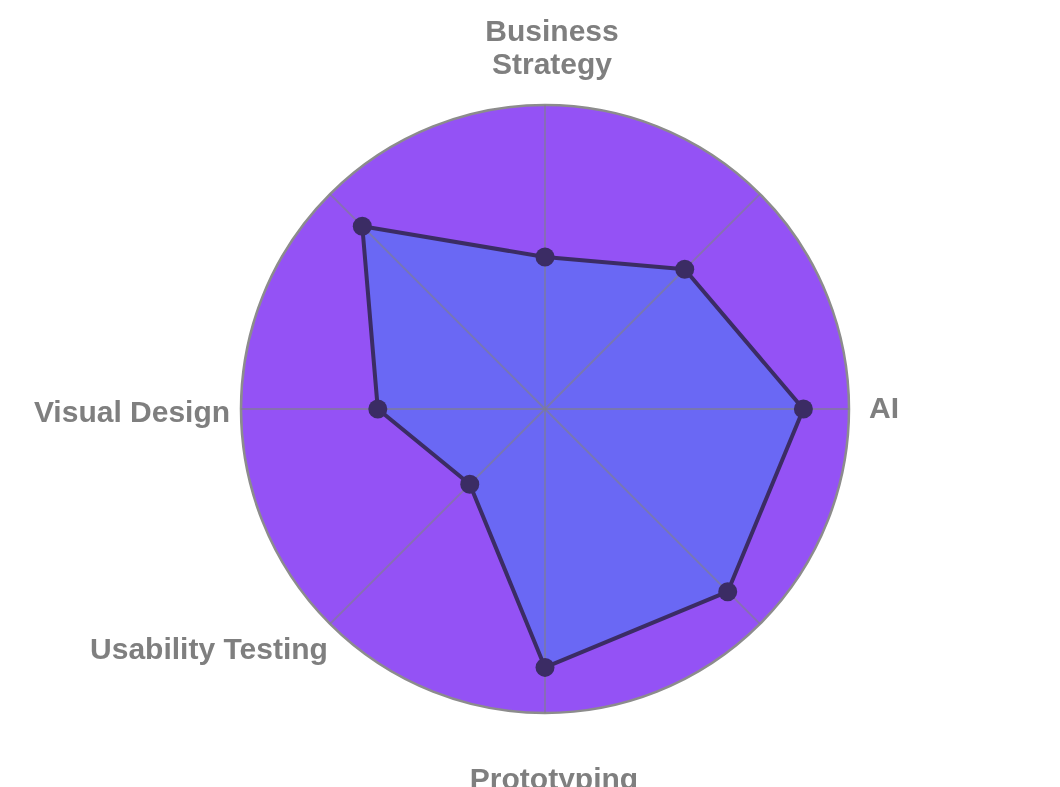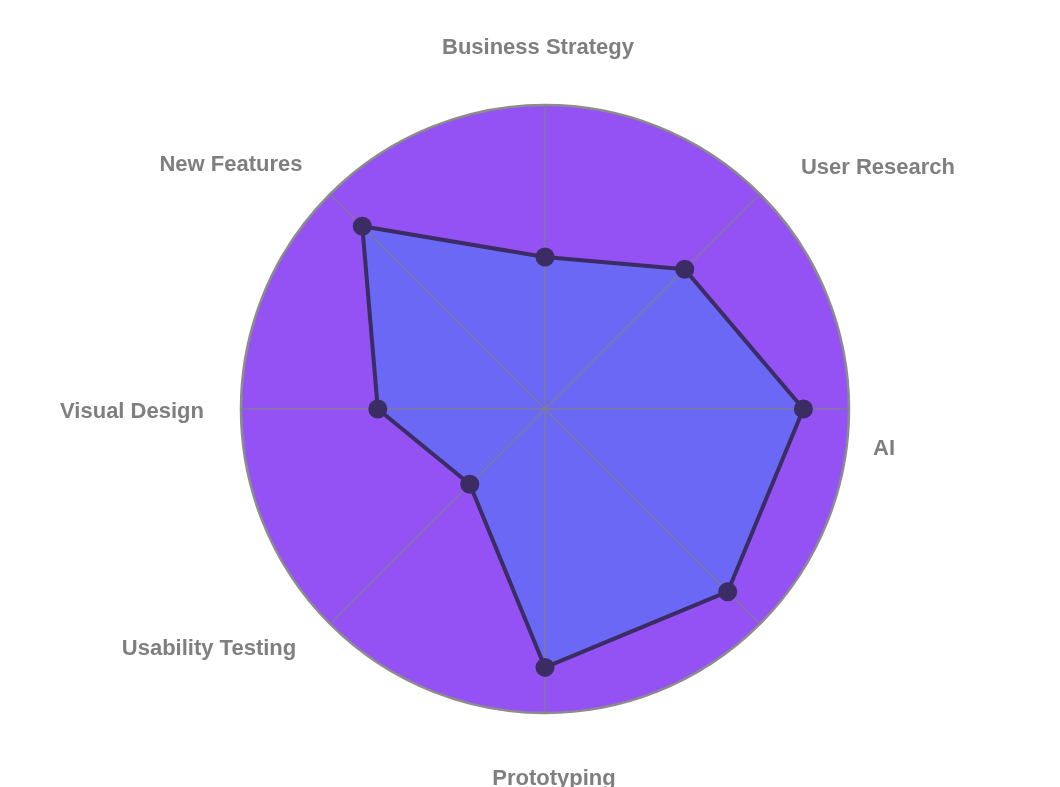--- a/index.html
+++ b/index.html
@@ -20,30 +20,31 @@
   .stage svg {
     position: absolute;
     left: 0;
     top: 0;
   }
   .axis-label {
     position: absolute;
     transform: translate(-50%, -50%);
     color: #7f7f7f;
     font-family: "Liberation Sans", sans-serif;
-    font-size: 22px;
+    font-size: 30px;
     font-weight: bold;
     white-space: nowrap;
-    line-height: 48px;
+    text-align: center;
+    line-height: 33px;
     user-select: none;
   }
   
   .lbl-0 { left: 552px; top: 47px;  white-space: normal; width: 220px; }
   .lbl-1 { left: 878px; top: 167px; }
-  .lbl-2 { left: 884px; top: 407px; margin-top: 41px; }
+  .lbl-2 { left: 884px; top: 407px; }
   .lbl-3 { left: 918px; top: 649px; }
   .lbl-4 { left: 554px; top: 750px; margin-top: 28px; }
   .lbl-5 { left: 209px; top: 648px; }
   .lbl-6 { left: 132px; top: 411px; }
   .lbl-7 { left: 231px; top: 164px; }
 </style>
 </head>
 <body>
 
 <div class="stage">
@@ -63,19 +64,17 @@
       <circle cx="684.7242999624618" cy="269.27570003753823" r="9.5" fill="#3B2C64"></circle>
       <circle cx="803.4" cy="409" r="9.5" fill="#3B2C64"></circle>
       <circle cx="727.716392258604" cy="591.7163922586038" r="9.5" fill="#3B2C64"></circle>
       <circle cx="545" cy="667.4" r="9.5" fill="#3B2C64"></circle>
       <circle cx="469.76383848175135" cy="484.23616151824865" r="9.5" fill="#3B2C64"></circle>
       <circle cx="377.79999999999995" cy="409" r="9.5" fill="#3B2C64"></circle>
       <circle cx="362.28360774139605" cy="226.28360774139614" r="9.5" fill="#3B2C64"></circle>
     </svg>
 
   <div class="axis-label lbl-0">Business Strategy</div>
-  <div class="axis-label lbl-1">User Research</div>
   <div class="axis-label lbl-2">AI</div>
   <div class="axis-label lbl-4">Prototyping</div>
   <div class="axis-label lbl-6">Visual Design</div>
   <div class="axis-label lbl-5">Usability Testing</div>
-  <div class="axis-label lbl-7">New Features</div>
 </div>
 
 </body></html>

